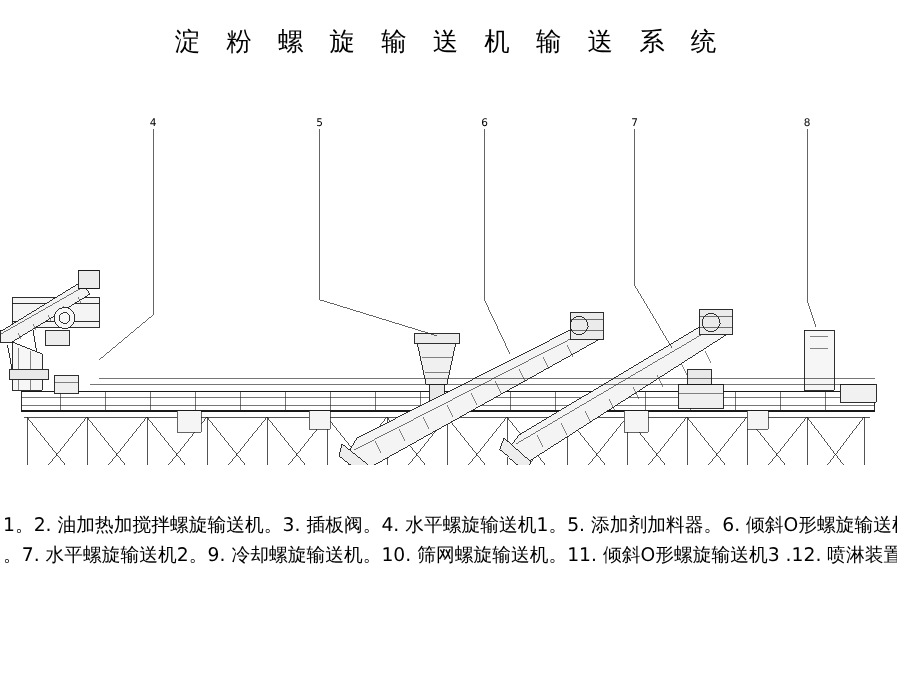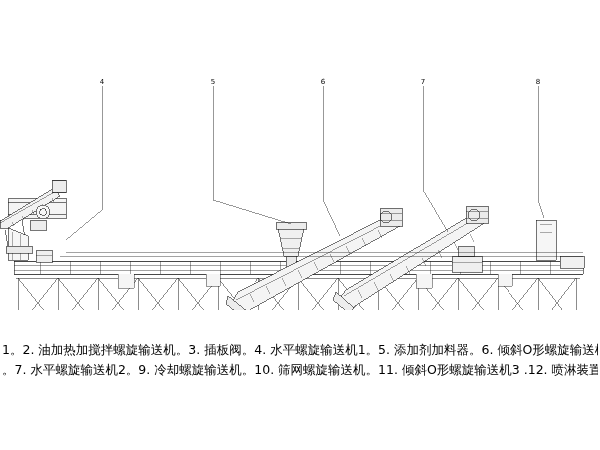--- a/index.html
+++ b/index.html
@@ -71,20 +71,21 @@
     display: block;
     white-space: nowrap;
     overflow: hidden;
   }
 </style>
 </head>
 <body>
 
 <div id="page">
 
+  <div id="title">淀 粉 螺 旋 输 送 机 输 送 系 统</div>
 
   <svg id="drawing" viewBox="0 0 600 250">
     <g stroke="#1a1a1a" fill="none" stroke-width="0.6" shape-rendering="crispEdges">
 
       <g>
         <rect x="8" y="138" width="58" height="20" fill="#f4f4f4"></rect>
         <path d="M8 142 L66 142 M8 154 L66 154"></path>
       </g>
 
       <g>

